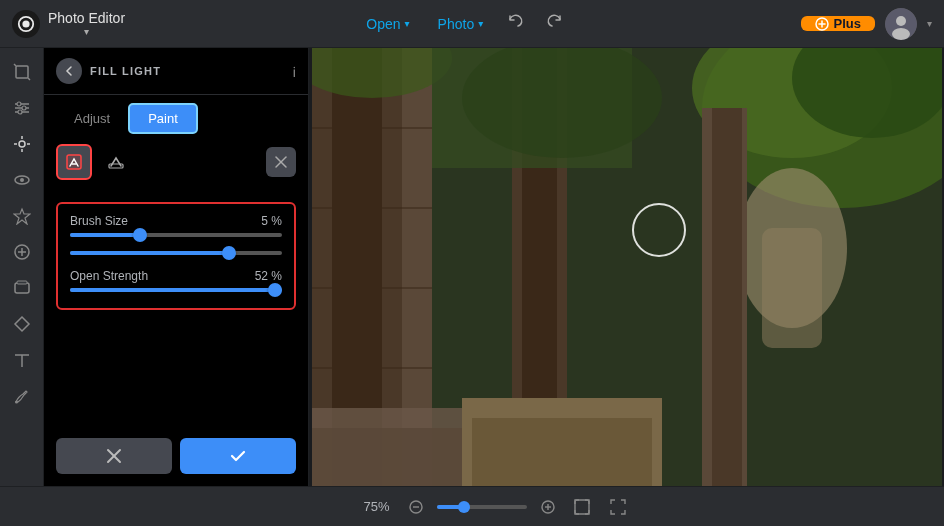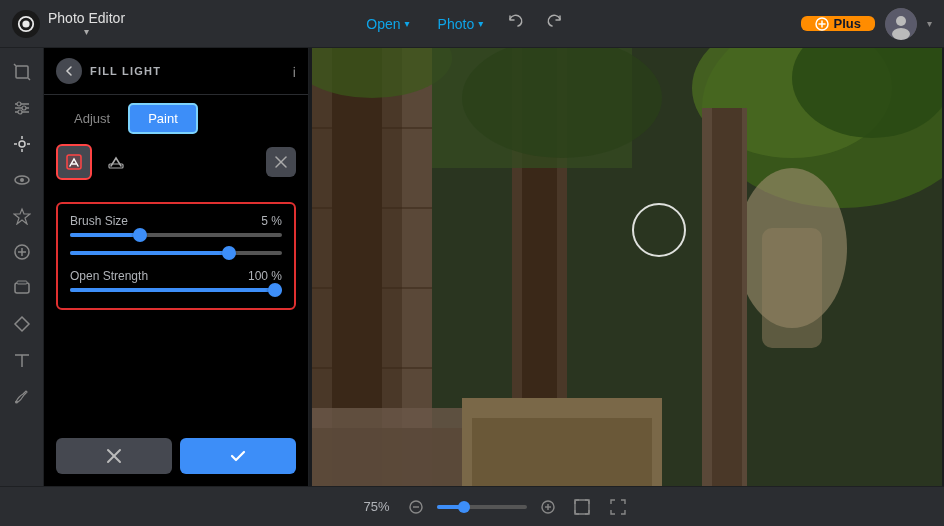--- a/index.html
+++ b/index.html
@@ -612,21 +612,21 @@
       <div class="slider-row">
         <div class="slider-track">
           <div class="slider-fill" style="width: 75%;"></div>
           <div class="slider-thumb" style="left: calc(75% - 7px);"></div>
         </div>
       </div>
 
       <div class="slider-row">
         <div class="slider-label-row">
           <span class="slider-label">Open Strength</span>
-          <span class="slider-value">100 %</span>
+          <span class="slider-value">52 %</span>
         </div>
         <div class="slider-track">
           <div class="slider-fill" style="width: 100%;"></div>
           <div class="slider-thumb" style="left: calc(100% - 14px);"></div>
         </div>
       </div>
     </div>
 
     <div class="panel-actions">
       <button class="action-cancel">

